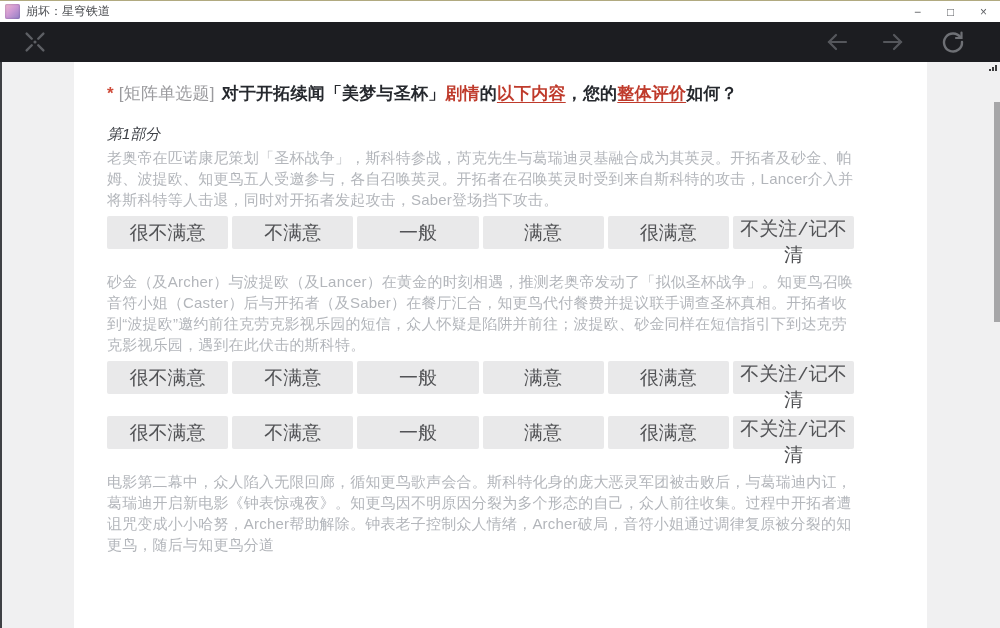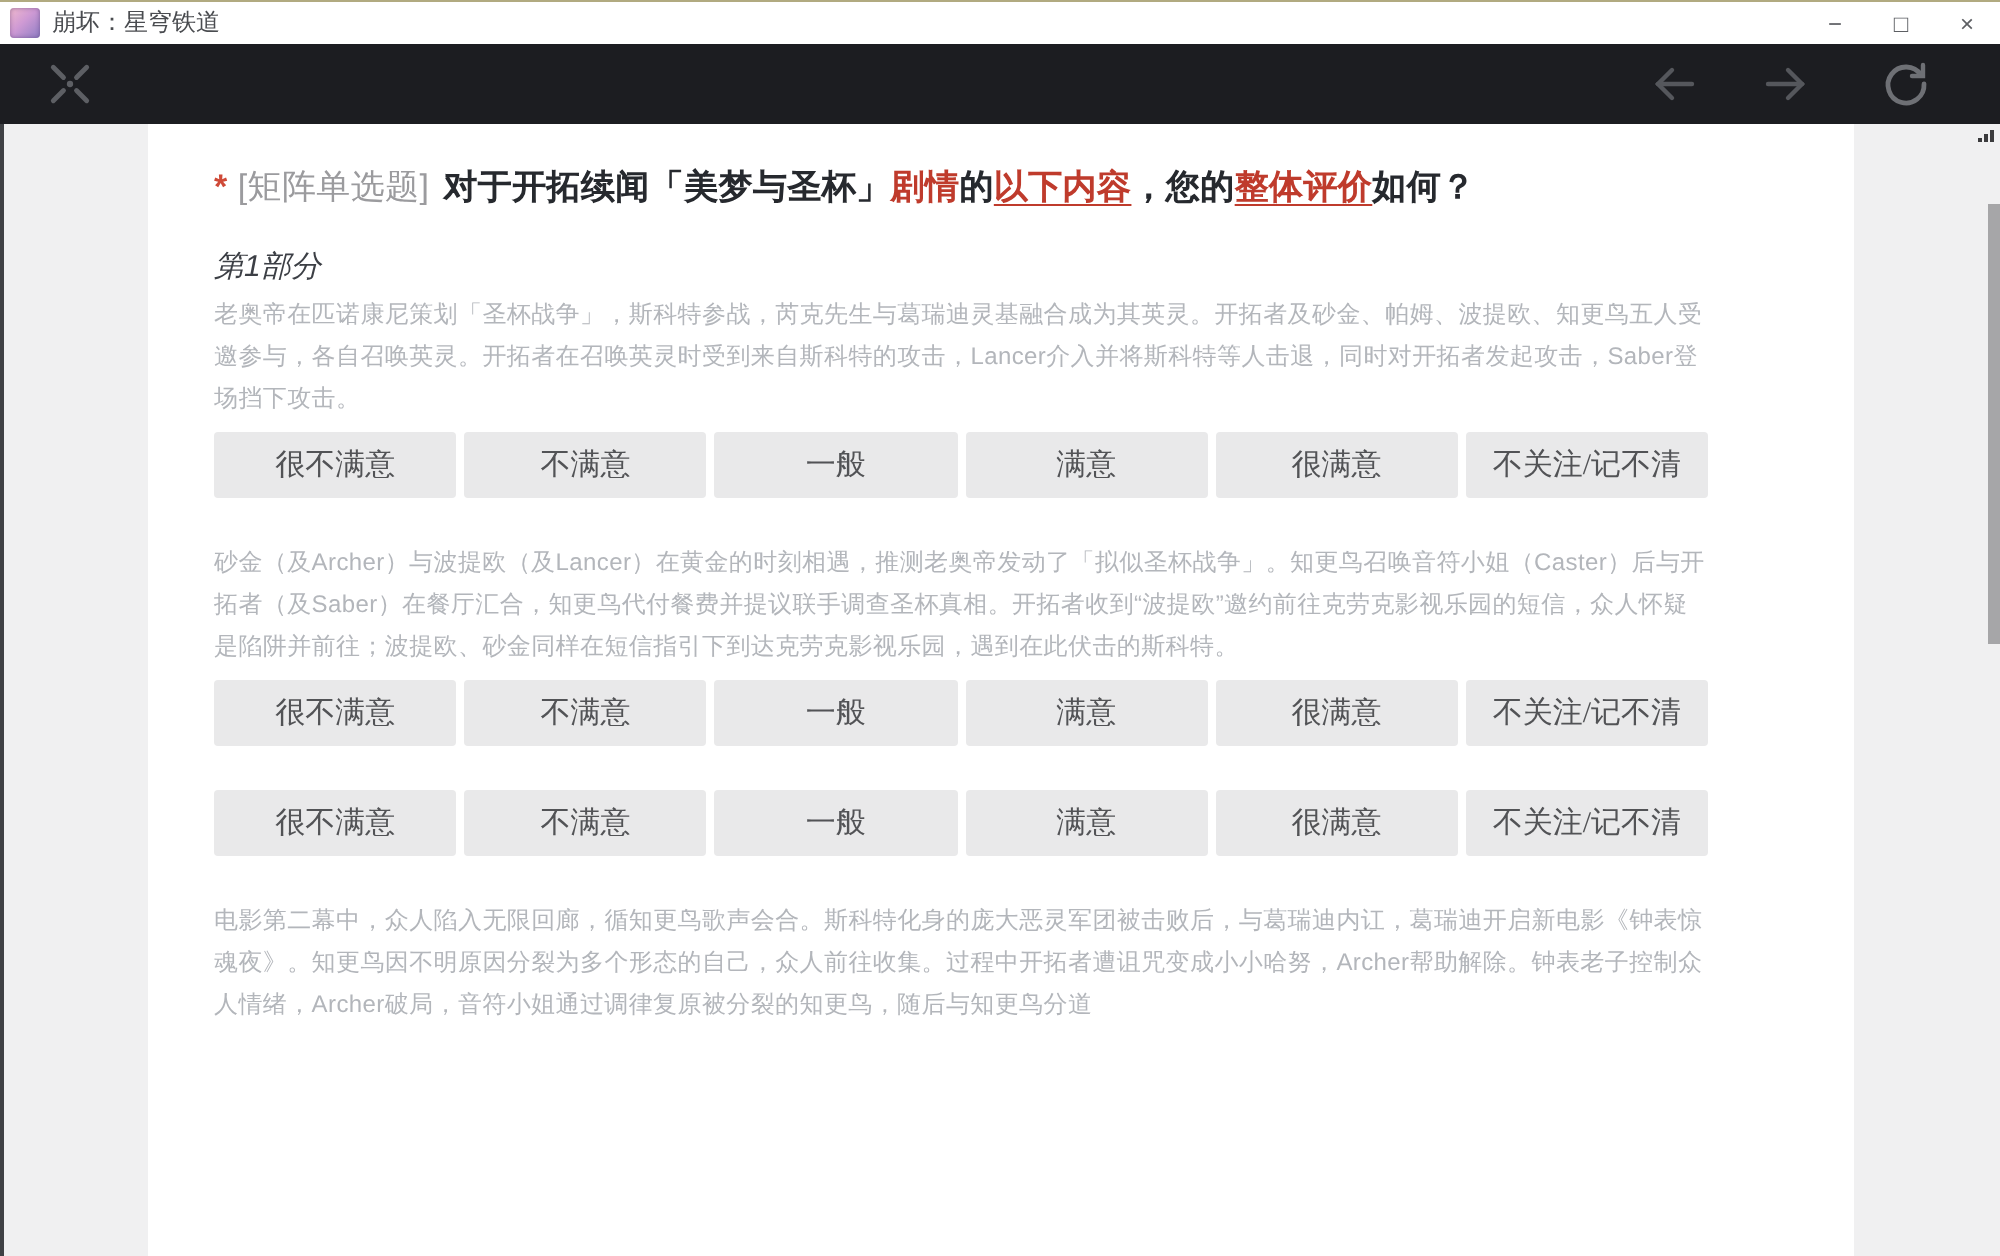--- a/index.html
+++ b/index.html
@@ -45,25 +45,25 @@
   .question-title{padding-top:21px;font-size:17px;line-height:21px;letter-spacing:.2px;}
   .req{color:#cf4a38;font-weight:bold;margin-right:5px;}
   .tag{color:#9b9b9e;font-weight:normal;margin-right:7px;}
   .seg{font-weight:bold;}
   .seg.dark{color:#26292e;}
   .seg.red{color:#bf3b2c;}
   .seg.underline{text-decoration:underline;text-underline-offset:3px;}
   
   .section{margin-top:22px;}
   .section-title{font-size:15px;line-height:15px;color:#3c3f45;font-style:italic;}
-  .section-body{margin-top:6px;font-size:12px;line-height:21px;color:#b3b6bb;letter-spacing:.2px;}
+  .section-body{margin-top:6px;font-size:15px;line-height:21px;color:#b3b6bb;letter-spacing:.2px;}
   .options-row{display:flex;gap:4px;margin-top:6px;}
   .opt-btn{
     flex:1;height:33px;background:#e9e9ea;border:none;border-radius:2px;
-    color:#525356;font-size:15px;font-family:Liberation Serif, serif;cursor:pointer;padding:0;
+    color:#525356;font-size:19px;font-family:Liberation Mono, monospace;cursor:pointer;padding:0;
   }
   
   .scrollbar-track{position:absolute;right:0;top:0;width:7px;height:566px;}
   .scrollbar-thumb{position:absolute;right:0;top:40px;width:6px;height:220px;background:#a6a6a8;}
   .signal{position:absolute;right:3px;top:3px;display:flex;align-items:flex-end;gap:1px;}
   .signal i{display:block;width:2px;background:#3b3b3d;}
   .signal i:nth-child(1){height:2px;}
   .signal i:nth-child(2){height:4px;}
   .signal i:nth-child(3){height:6px;}
 </style>

